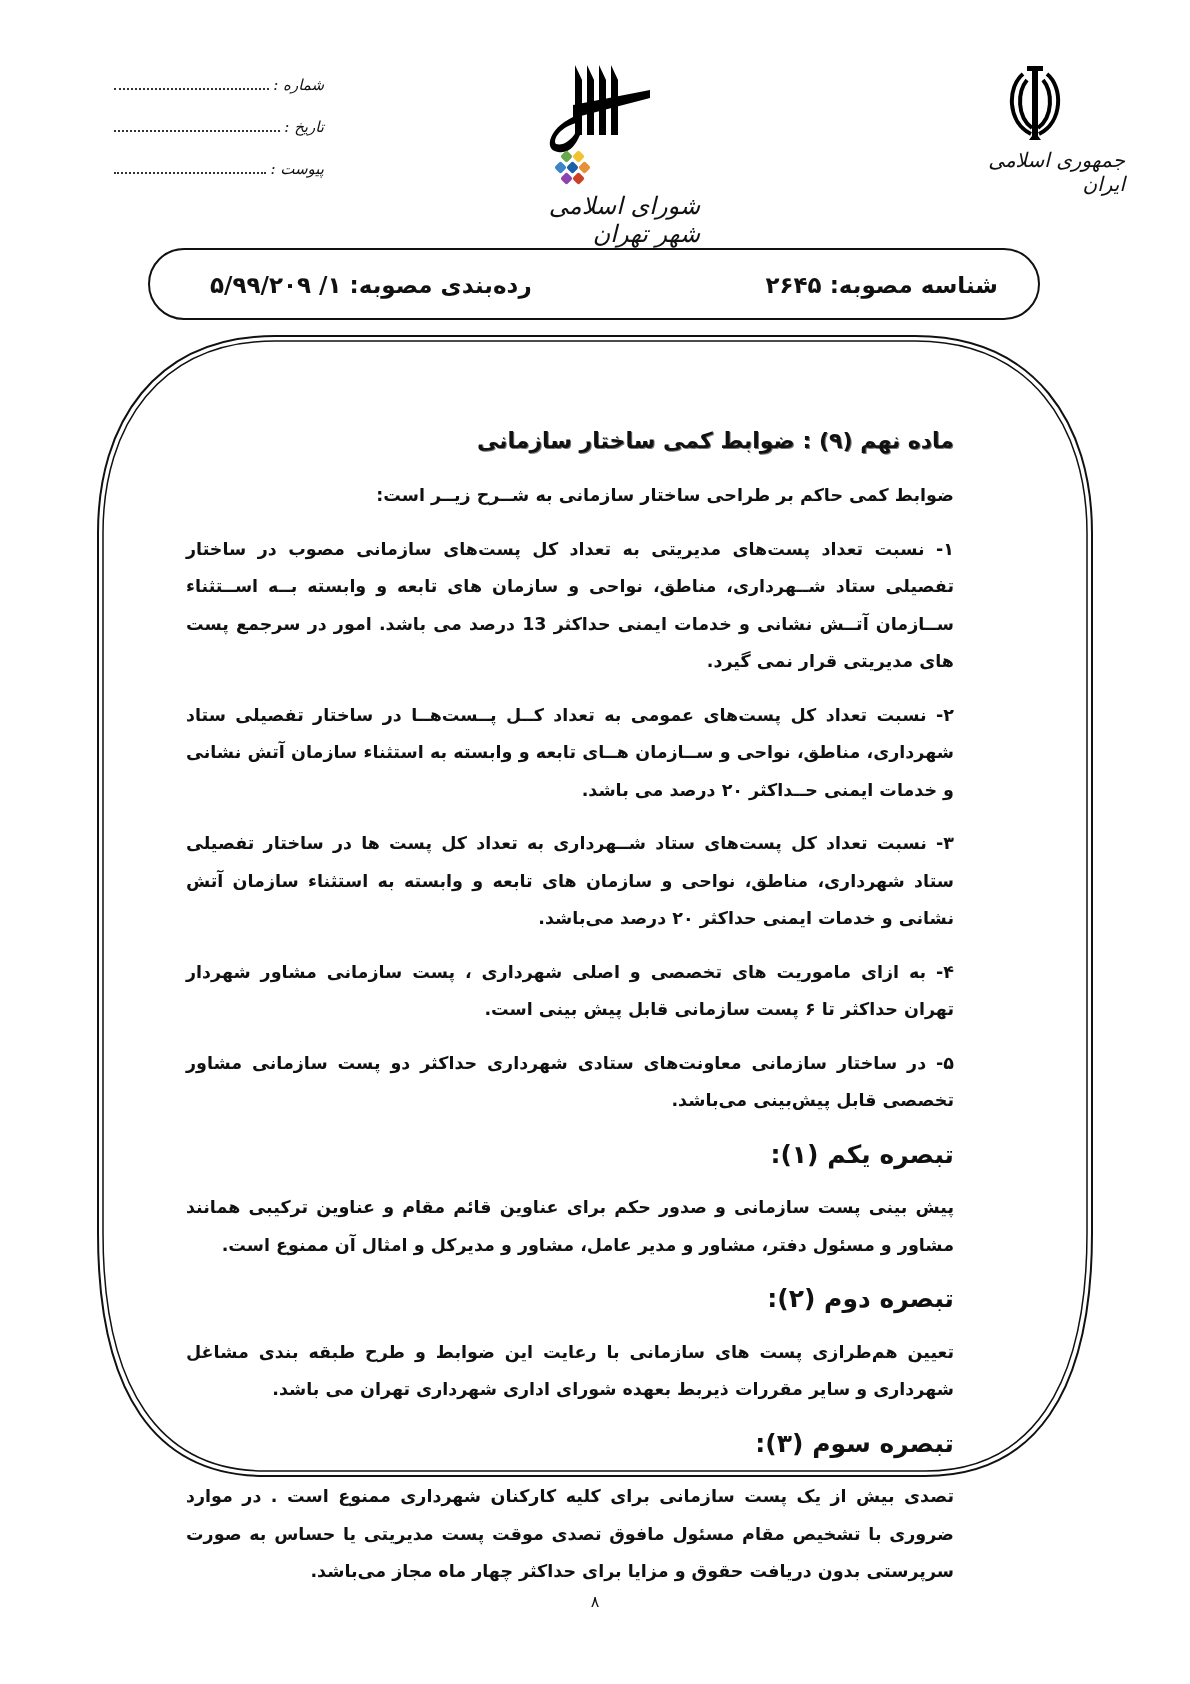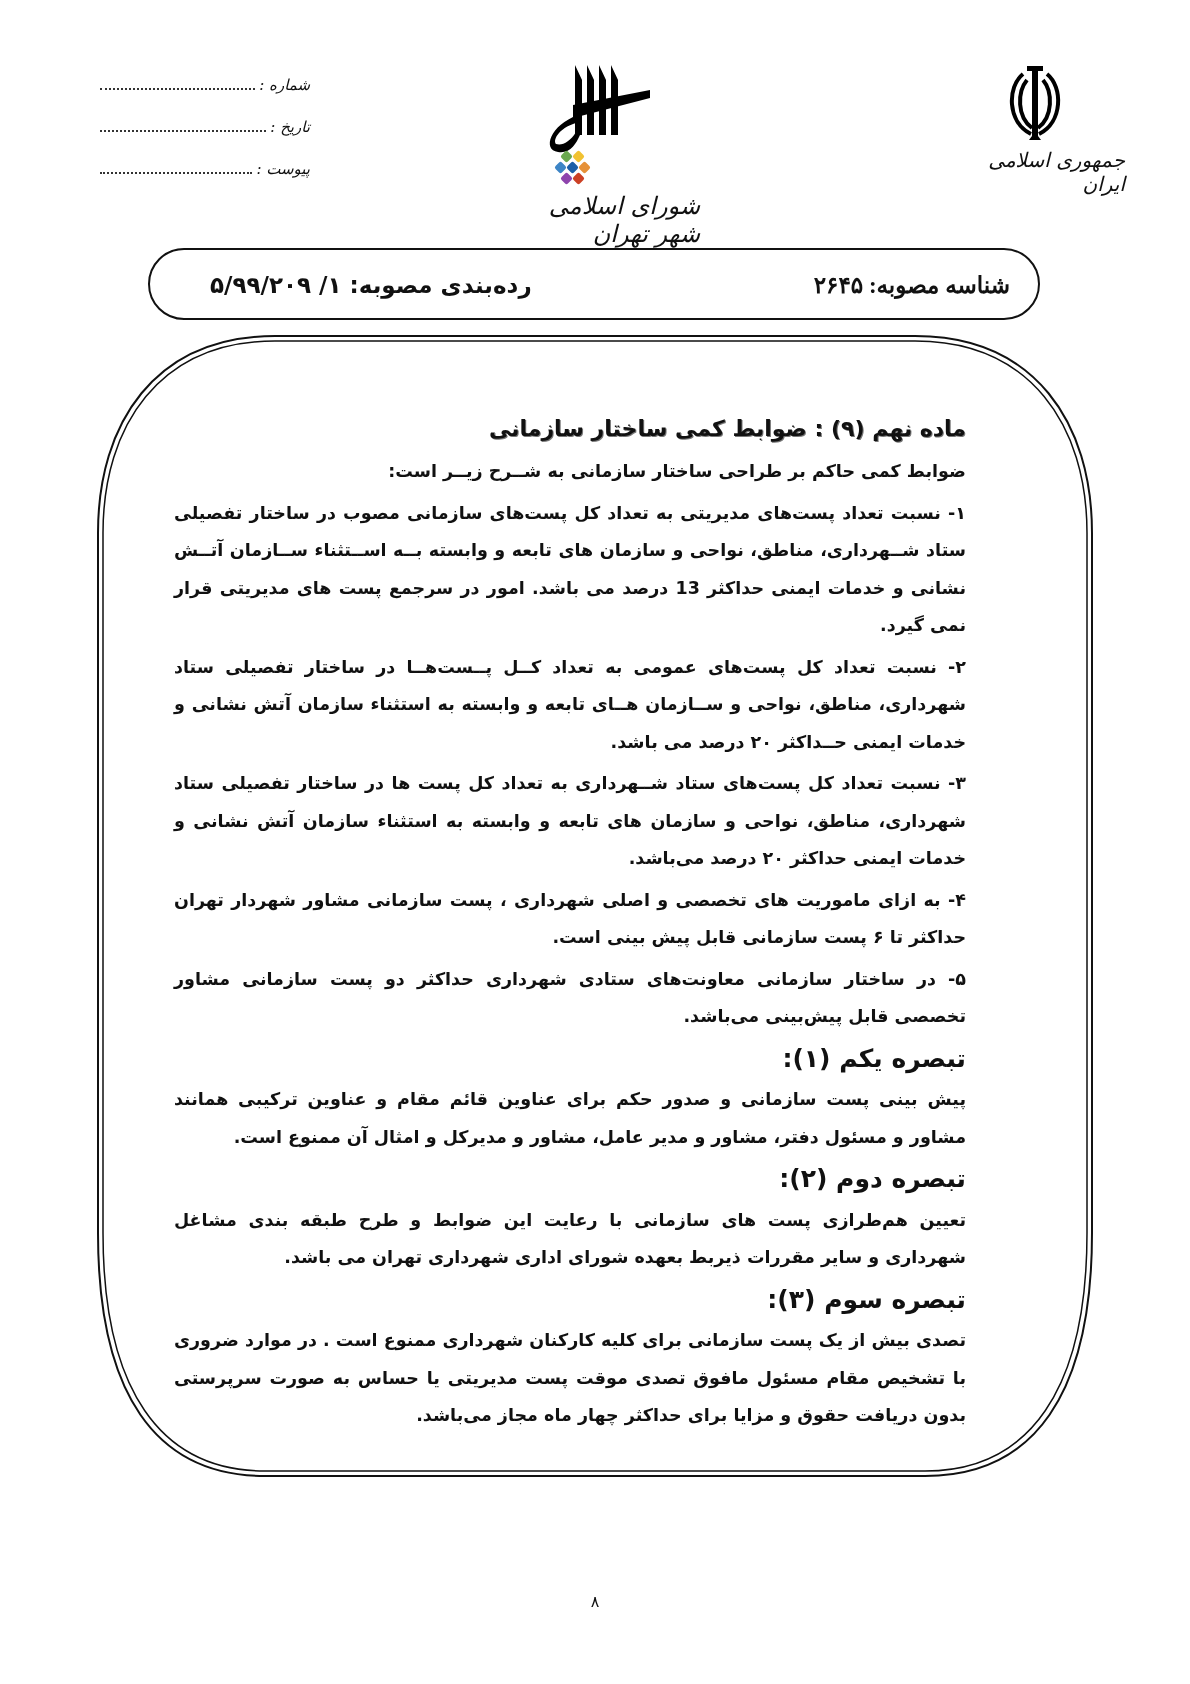--- a/index.html
+++ b/index.html
@@ -1,44 +1,44 @@
 <!DOCTYPE html>
 <html><head>
 <meta charset="utf-8">
 <style>
   html, body { margin:0; padding:0; background:#ffffff; }
   body { width:1190px; height:1684px; position:relative; overflow:hidden;
          font-family:"DejaVu Sans", sans-serif; color:#111; }
   .abs { position:absolute; }
 
   
-  .field { position:absolute; left:100px; width:210px; height:24px; direction:rtl; display:flex; align-items:flex-end; }
+  .field { position:absolute; left:114px; width:210px; height:24px; direction:rtl; display:flex; align-items:flex-end; }
   .field .lbl { font-family:"DejaVu Serif", serif; font-style:italic; font-size:15px; white-space:nowrap; }
   .field .dots { flex:1; border-bottom:2px dotted #333; margin-right:4px; margin-bottom:4px; }
 
   
   #council-logo { left:540px; top:60px; width:110px; height:130px; }
   #council-name { left:500px; top:192px; width:200px; text-align:right; font-family:"DejaVu Serif", serif; font-style:italic; font-size:24px; direction:rtl; }
 
   
   #emblem { left:1005px; top:62px; width:60px; height:85px; }
   #republic-name { left:975px; top:148px; width:150px; font-family:"DejaVu Serif", serif; font-style:italic; font-size:20px; direction:rtl; }
 
   
   #resolution-box { left:148px; top:248px; width:892px; height:72px; border:2px solid #111; border-radius:38px; box-sizing:border-box; }
   .res-text { position:absolute; top:22px; font-weight:bold; font-size:23px; direction:rtl; white-space:nowrap; }
-  #resolution-id { right:28px;font-family:Liberation Serif, serif; }
+  #resolution-id { right:40px; }
   #classification { left:60px; }
 
   
   #main-frame { left:95px; top:333px; width:1000px; height:1147px; }
 
   
   #content { position:absolute; left:170px; top:405px; width:800px; direction:rtl; text-align:justify; font-weight:bold; font-size:17.5px; line-height:37.5px; }
-  #content p { margin:4px; }
+  #content p { margin:16px; }
   #article-title { font-size:22px; line-height:40px; margin-bottom:4px !important; text-shadow:1px 1px 0 #777; }
   .note-title { font-size:25px; }
   #page-number { left:575px; top:1592px; width:40px; text-align:center; font-size:16px; }
 </style>
 </head>
 <body>
 
 <div class="field" style="top:70px;">
   <span class="lbl">شماره :</span>
   <span class="dots"></span>

